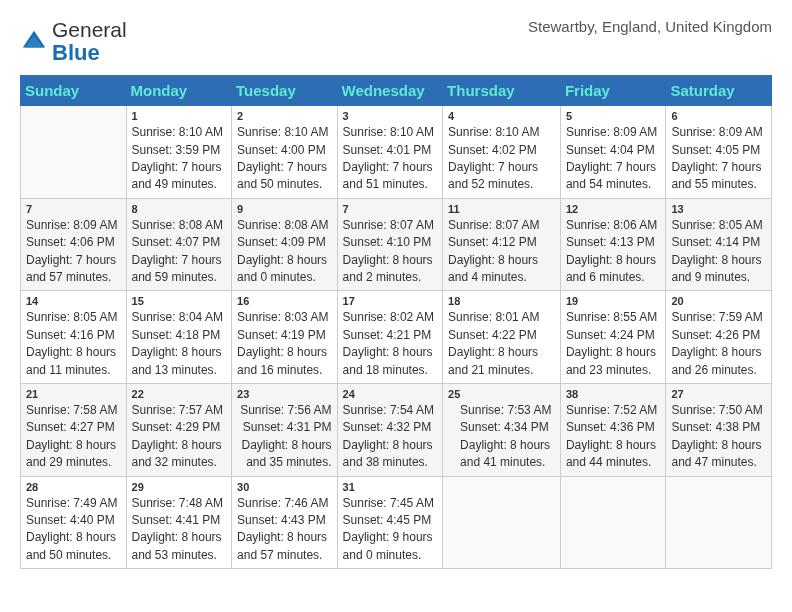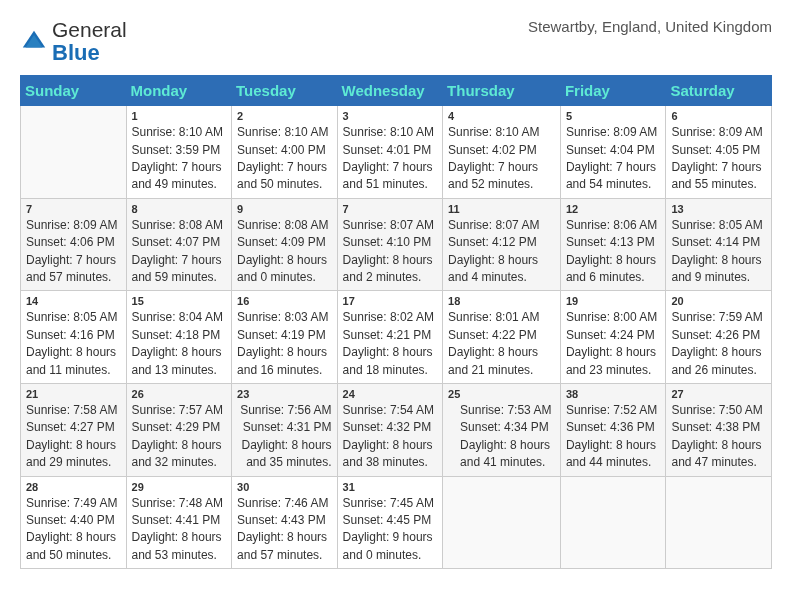--- a/index.html
+++ b/index.html
@@ -257,21 +257,21 @@
           </td>
           <td>
             <span class="day-num">18</span>
             <div class="day-info" style="white-space: pre-line;">Sunrise: 8:01 AM
 Sunset: 4:22 PM
 Daylight: 8 hours
 and 21 minutes.</div>
           </td>
           <td>
             <span class="day-num">19</span>
-            <div class="day-info" style="white-space: pre-line;">Sunrise: 8:00 AM
+            <div class="day-info" style="white-space: pre-line;">Sunrise: 8:55 AM
 Sunset: 4:24 PM
 Daylight: 8 hours
 and 23 minutes.</div>
           </td>
           <td>
             <span class="day-num">20</span>
             <div class="day-info" style="white-space: pre-line;">Sunrise: 7:59 AM
 Sunset: 4:26 PM
 Daylight: 8 hours
 and 26 minutes.</div>
@@ -279,21 +279,21 @@
         </tr>
         <tr>
           <td>
             <span class="day-num">21</span>
             <div class="day-info" style="white-space: pre-line;">Sunrise: 7:58 AM
 Sunset: 4:27 PM
 Daylight: 8 hours
 and 29 minutes.</div>
           </td>
           <td>
-            <span class="day-num">26</span>
+            <span class="day-num">22</span>
             <div class="day-info" style="white-space: pre-line;">Sunrise: 7:57 AM
 Sunset: 4:29 PM
 Daylight: 8 hours
 and 32 minutes.</div>
           </td>
           <td>
             <span class="day-num">23</span>
             <div class="day-info" style="white-space: pre-line; text-align: right;">Sunrise: 7:56 AM
 Sunset: 4:31 PM
 Daylight: 8 hours

